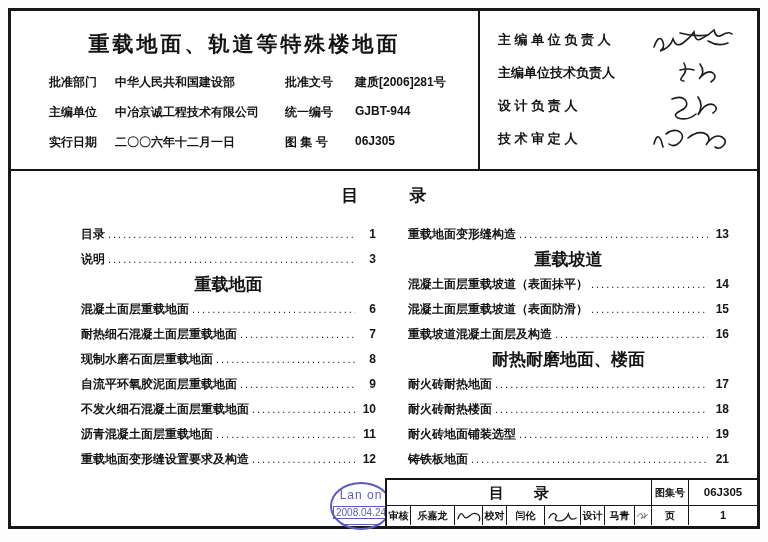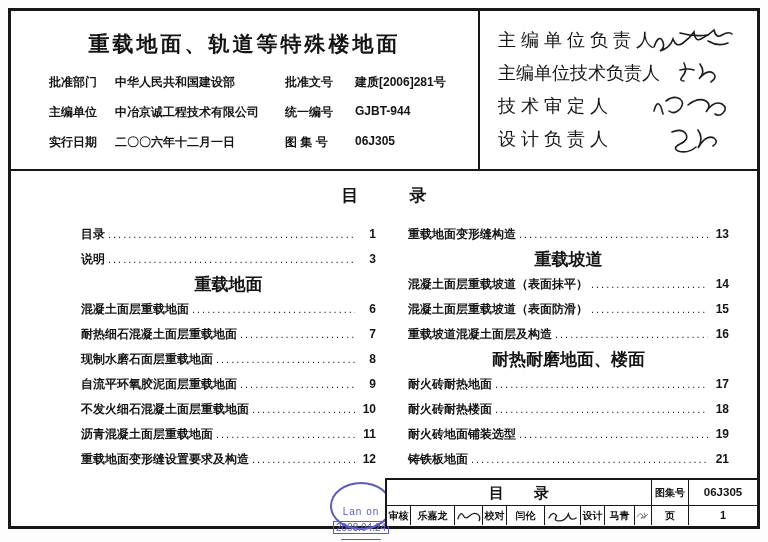--- a/index.html
+++ b/index.html
@@ -22,21 +22,21 @@
   .info-grid{
     margin:16px 0 0 38px;display:grid;
     grid-template-columns:66px 170px 70px auto;
     row-gap:13px;font-size:12px;font-weight:600;white-space:nowrap;
   }
   .top-right{
     width:279px;box-sizing:border-box;border-left:2px solid #171717;
     padding:12px 8px 0 18px;
   }
   .resp-row{display:flex;align-items:center;height:33px;}
-  .resp-label{width:152px;font-size:18px;font-weight:400;white-space:nowrap;}
+  .resp-label{width:152px;font-size:13px;font-weight:700;white-space:nowrap;}
   .resp-sig{flex:1;height:30px;}
   .resp-sig svg{display:block;width:95px;height:30px;}
   
   .toc{padding-top:13px;}
   .toc-title{text-align:center;font-size:17px;font-weight:bold;white-space:pre;}
   .cols{display:flex;margin-top:15px;font-size:12px;font-weight:600;padding-left:24px;}
   .col{width:50%;box-sizing:border-box;}
   .col-left{padding:0 20px 0 46px;}
   .col-right{padding:0 28px 0 12px;}
   .item{display:flex;align-items:baseline;height:25px;line-height:25px;}
@@ -47,21 +47,21 @@
   }
   .dots::after{content:".........................................................................................................";}
   .pgno{min-width:18px;text-align:right;}
   .section{text-align:center;height:25px;line-height:25px;font-size:17px;font-weight:bold;}
   
   .stamp{
     position:absolute;left:319px;top:471px;width:62px;height:48px;
     border:2px solid #5c5cc0;border-radius:50%;box-sizing:border-box;
     color:#5c5cc0;text-align:center;background:transparent;
   }
-  .stamp-line1{font-size:10px;margin-top:22px;letter-spacing:1px;}
+  .stamp-line1{font-size:12px;margin-top:4px;letter-spacing:1px;}
   .stamp-date{
     font-size:10px;border:1px solid #5c5cc0;display:inline-block;
     padding:0 2px;margin-top:1px;white-space:nowrap;
   }
   .stamp-rule{width:70%;border-top:1px solid #5c5cc0;margin:4px auto 0;}
   
   .tblock{
     position:absolute;right:0;bottom:0;width:372px;height:48px;background:#fff;
     border-top:2px solid #171717;border-left:2px solid #171717;box-sizing:border-box;
   }
@@ -133,39 +133,39 @@
         <span class="resp-label">主编单位技术负责人</span>
         <span class="resp-sig">
           <svg viewBox="0 0 95 30">
               <g fill="none" stroke="#1c1c1c" stroke-width="1.6" stroke-linecap="round">
             <path d="M34 5 q4 8 -2 14 q-3 4 2 4 M30 12 q8 -2 14 0 M50 6 q6 8 -1 15 q8 -10 14 -6 q5 4 -2 9"></path>
           </g>
             </svg>
         </span>
       </div>
       <div class="resp-row">
+        <span class="resp-label">设  计  负  责  人</span>
+        <span class="resp-sig">
+          <svg viewBox="0 0 95 30">
+              <g fill="none" stroke="#1c1c1c" stroke-width="1.6" stroke-linecap="round">
+            <path d="M22 8 q10 -4 14 2 q3 6 -6 10 q-8 4 -2 7 q10 3 18 -4 M48 6 q6 8 0 18 q8 -14 16 -10 q5 4 -1 8"></path>
+          </g>
+            </svg>
+        </span>
+      </div>
+      <div class="resp-row">
         <span class="resp-label">技  术  审  定  人</span>
         <span class="resp-sig">
           <svg viewBox="0 0 95 30">
               <g fill="none" stroke="#1c1c1c" stroke-width="1.6" stroke-linecap="round">
             <path d="M4 20 q3 -12 7 -4 l2 7 M16 10 q8 -6 14 -2 q5 4 0 10 q-6 6 -11 2 M38 14 q10 -8 18 -4 q6 4 0 11 q8 -12 16 -8 q6 4 1 9 q-4 4 -8 1"></path>
           </g>
             </svg>
         </span>
       </div>
-      <div class="resp-row">
-        <span class="resp-label">设  计  负  责  人</span>
-        <span class="resp-sig">
-          <svg viewBox="0 0 95 30">
-              <g fill="none" stroke="#1c1c1c" stroke-width="1.6" stroke-linecap="round">
-            <path d="M22 8 q10 -4 14 2 q3 6 -6 10 q-8 4 -2 7 q10 3 18 -4 M48 6 q6 8 0 18 q8 -14 16 -10 q5 4 -1 8"></path>
-          </g>
-            </svg>
-        </span>
-      </div>
     </div>
   </div>
 
   <div class="toc">
     <div class="toc-title">目　　　录</div>
     <div class="cols">
       <div class="col col-left">
         <div class="item">
             <span class="t">目录</span>
             <span class="dots"></span>

